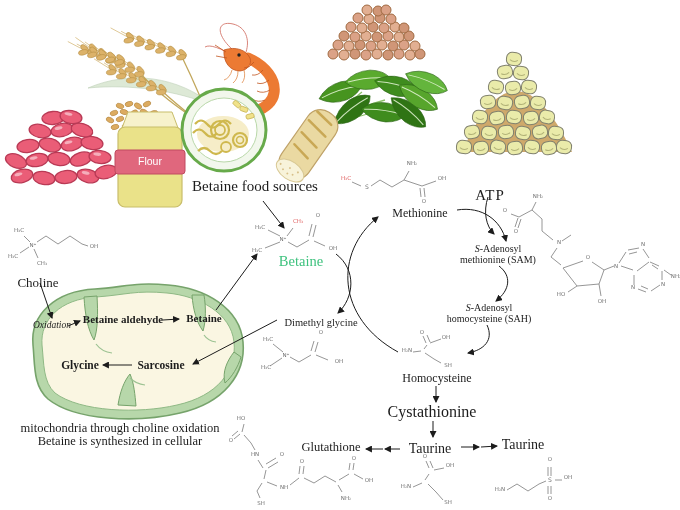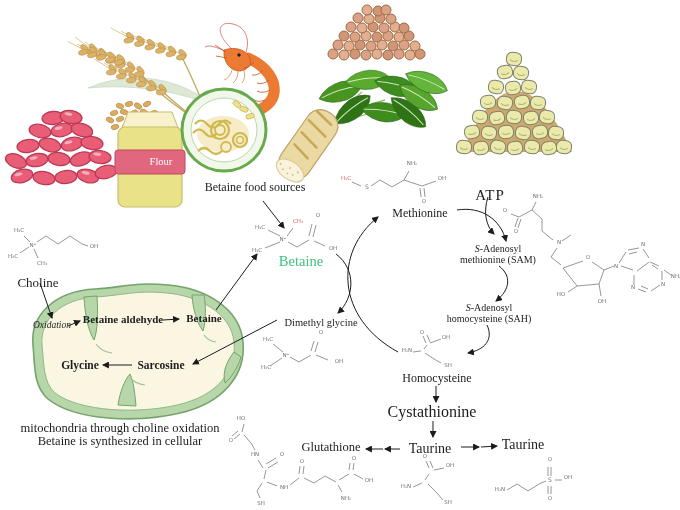--- a/index.html
+++ b/index.html
@@ -3,21 +3,21 @@
 <meta charset="utf-8">
 <style>
   html,body{margin:0;padding:0;background:#fff;}
   #canvas{position:relative;width:680px;height:510px;background:#ffffff;overflow:hidden;
           font-family:"Liberation Serif",serif;}
   #art{position:absolute;left:0;top:0;}
   .lbl{position:absolute;transform:translate(-50%,-50%);white-space:nowrap;
        color:#1c1c1c;font-family:"Liberation Serif",serif;line-height:1.05;text-align:center;}
   .sem{font-weight:600;}
   .ital{font-style:italic;}
-  .white{color:#fff;font-family:Liberation Serif, serif;margin-left:11px;}
+  .white{color:#fff;font-family:Liberation Sans, sans-serif;}
 </style>
 </head>
 <body>
 
 <div id="canvas">
 <svg id="art" width="680" height="510" viewBox="0 0 680 510">
   <defs>
     <marker id="ah" viewBox="0 0 10 10" refX="8.5" refY="5" markerWidth="7" markerHeight="7" orient="auto">
       <path d="M0 0 L10 5 L0 10 z" fill="#1c1c1c"></path>
     </marker>
@@ -495,21 +495,21 @@
         <text x="561" y="296" text-anchor="middle" font-size="5.5" font-family="&quot;DejaVu Sans&quot;, sans-serif" fill="#707070">HO</text>
         <text x="602" y="303" text-anchor="middle" font-size="5.5" font-family="&quot;DejaVu Sans&quot;, sans-serif" fill="#707070">OH</text>
         <text x="616" y="268" text-anchor="middle" font-size="5.5" font-family="&quot;DejaVu Sans&quot;, sans-serif" fill="#707070">N</text>
         <text x="643" y="246" text-anchor="middle" font-size="5.5" font-family="&quot;DejaVu Sans&quot;, sans-serif" fill="#707070">N</text>
         <text x="663" y="286" text-anchor="middle" font-size="5.5" font-family="&quot;DejaVu Sans&quot;, sans-serif" fill="#707070">N</text>
         <text x="633" y="289" text-anchor="middle" font-size="5.5" font-family="&quot;DejaVu Sans&quot;, sans-serif" fill="#707070">N</text>
         <text x="676" y="278" text-anchor="middle" font-size="5.5" font-family="&quot;DejaVu Sans&quot;, sans-serif" fill="#707070">NH₂</text>
       </g>
 </svg>
 
-<div class="lbl" style="left:255px;top:187px;font-size:12px;">Betaine food sources</div>
+<div class="lbl" style="left:255px;top:187px;font-size:15px;">Betaine food sources</div>
 <div class="lbl white" style="left:150px;top:162px;font-size:10.5px;">Flour</div>
 
 <div class="lbl" style="left:38px;top:271px;font-size:13px;margin-top:12px;">Choline</div>
 <div class="lbl" style="left:52px;top:326px;font-size:9.5px;font-style:italic;">Oxidation</div>
 <div class="lbl sem" style="left:123px;top:320px;font-size:11px;">Betaine aldehyde</div>
 <div class="lbl sem" style="left:204px;top:319px;font-size:11px;">Betaine</div>
 <div class="lbl sem" style="left:80px;top:365px;font-size:11.5px;">Glycine</div>
 <div class="lbl sem" style="left:161px;top:365px;font-size:11.5px;">Sarcosine</div>
 
 <div class="lbl" id="betaine-green" style="left: 301px; top: 262px; font-size: 14.5px; color: rgb(62, 194, 126);">Betaine</div>

